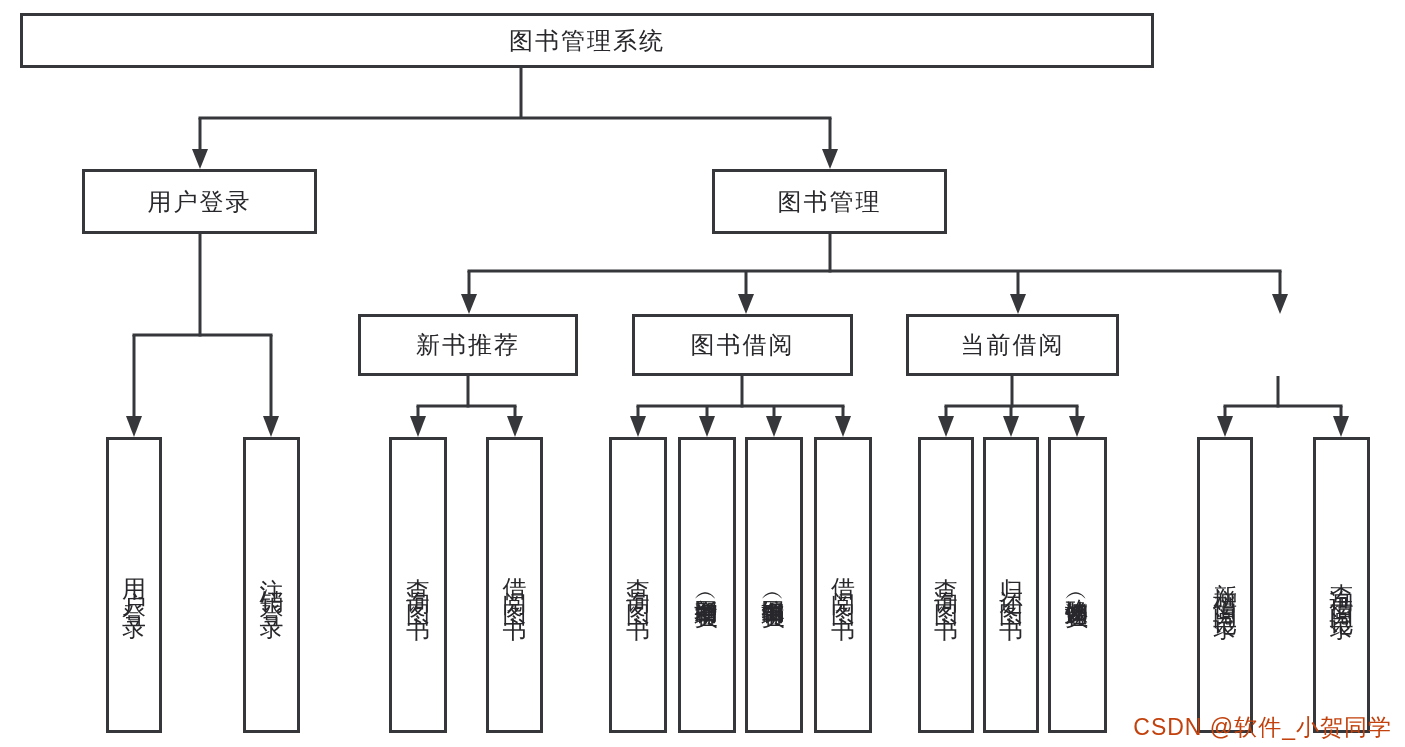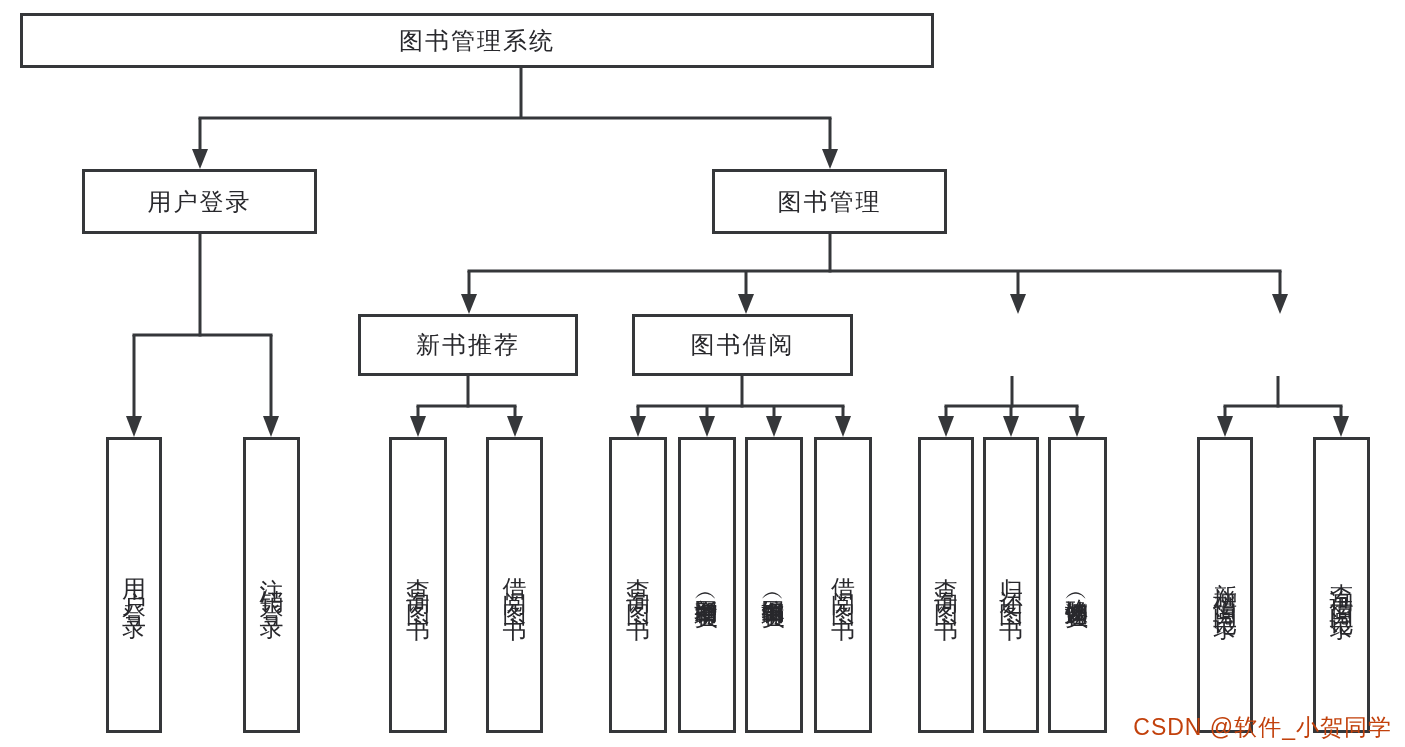--- a/index.html
+++ b/index.html
@@ -92,27 +92,28 @@
       <polygon points="766,416 782,416 774,437"></polygon>
       <polygon points="835,416 851,416 843,437"></polygon>
       <polygon points="938,416 954,416 946,437"></polygon>
       <polygon points="1003,416 1019,416 1011,437"></polygon>
       <polygon points="1069,416 1085,416 1077,437"></polygon>
       <polygon points="1217,416 1233,416 1225,437"></polygon>
       <polygon points="1333,416 1349,416 1341,437"></polygon>
     </g>
   </svg>
 
-  <div class="node" style="left:20px;top:13px;width:914px;height:55px;">图书管理系统</div>
+  <div class="node" style="left:20px;top:13px;width:1134px;height:55px;">图书管理系统</div>
 
   <div class="node" style="left:82px;top:169px;width:235px;height:65px;">用户登录</div>
   <div class="node" style="left:358px;top:314px;width:220px;height:62px;">新书推荐</div>
 
   <div class="node" style="left:712px;top:169px;width:235px;height:65px;">图书管理</div>
   <div class="node" style="left:632px;top:314px;width:221px;height:62px;">图书借阅</div>
+  <div class="node" style="left:906px;top:314px;width:213px;height:62px;">当前借阅</div>
 
   <div class="node vnode sp-wide" style="left:106px;top:437px;width:56px;height:296px;">用户登录</div>
   <div class="node vnode sp-wide" style="left:243px;top:437px;width:57px;height:296px;">注销登录</div>
 
   <div class="node vnode sp-wide" style="left:389px;top:437px;width:58px;height:296px;">查询图书</div>
   <div class="node vnode sp-wide" style="left:486px;top:437px;width:57px;height:296px;">借阅图书</div>
 
   <div class="node vnode sp-wide" style="left:609px;top:437px;width:58px;height:296px;">查询图书</div>
   <div class="node vnode sp-tight" style="left:678px;top:437px;width:58px;height:296px;">新增图书（管理员）</div>
   <div class="node vnode sp-tight" style="left:745px;top:437px;width:58px;height:296px;">编辑图书（管理员）</div>

